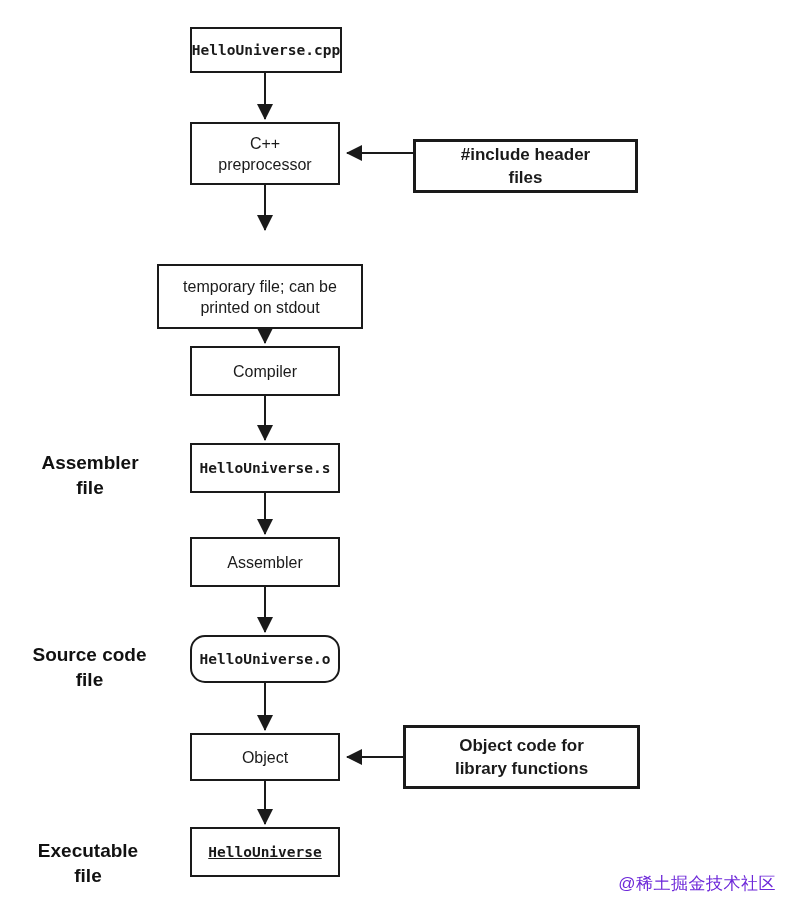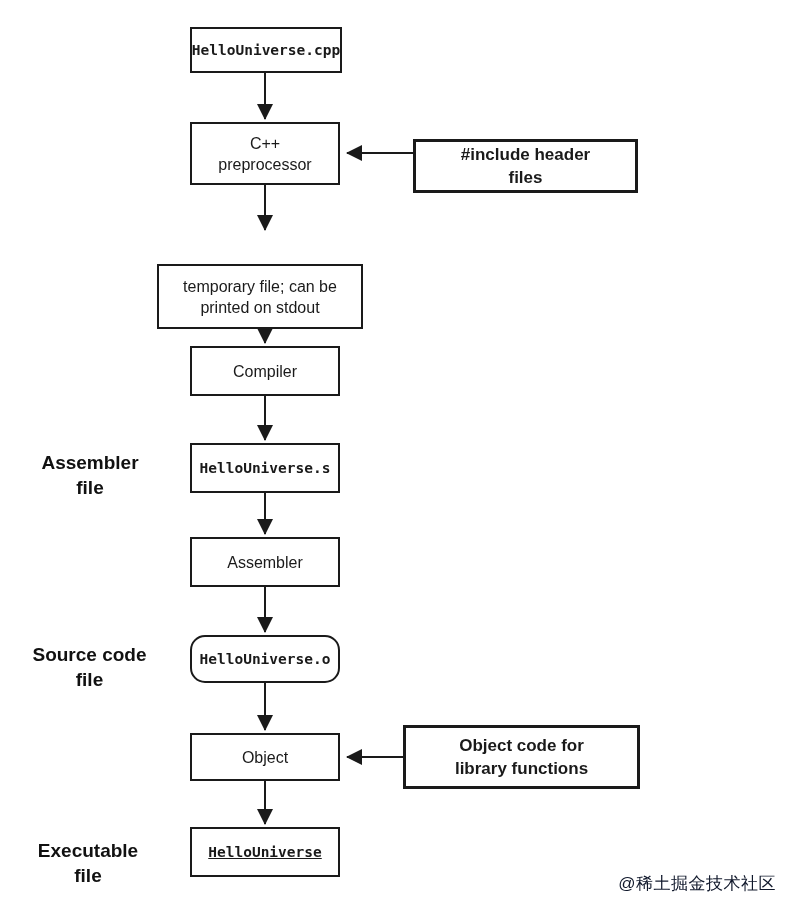--- a/index.html
+++ b/index.html
@@ -52,21 +52,21 @@
     text-align: center;
     white-space: pre-line;
     color: #111111;
   }
   .watermark {
     position: absolute;
     left: 606px;
     top: 872px;
     width: 170px;
     font-size: 17px;
-    color: #0f172a;
+    color: #6d28d9;
     text-align: right;
     letter-spacing: 0.5px;
   }
   
   #b-cpp         { left:190px; top:27px;  width:152px; height:46px; }
   #b-preproc     { left:190px; top:122px; width:150px; height:63px; }
   #b-include     { left:413px; top:120px; width:225px; height:54px;margin-top:19px; }
   #b-temp        { left:157px; top:216px; width:206px; height:65px;margin-top:48px; }
   #b-compiler    { left:190px; top:346px; width:150px; height:50px; }
   #b-sfile       { left:190px; top:443px; width:150px; height:50px; }

